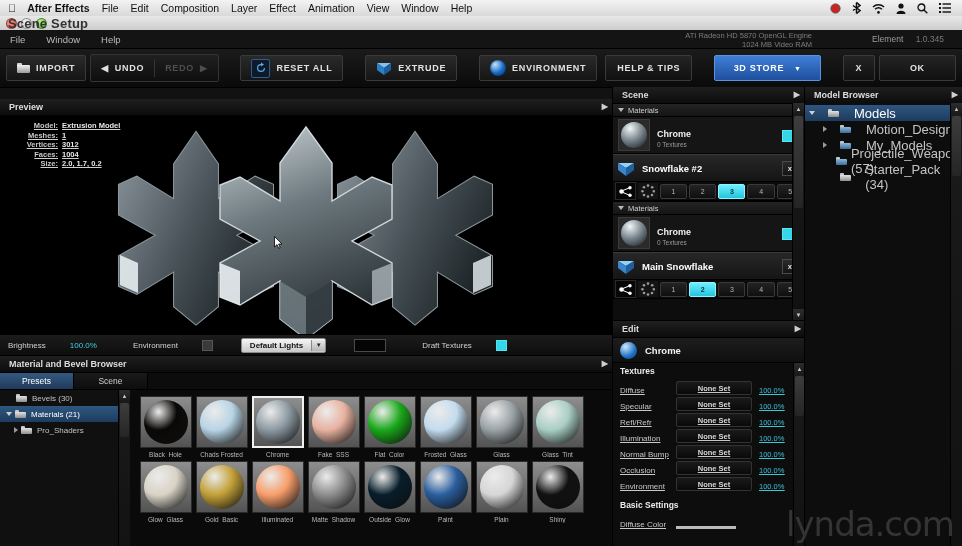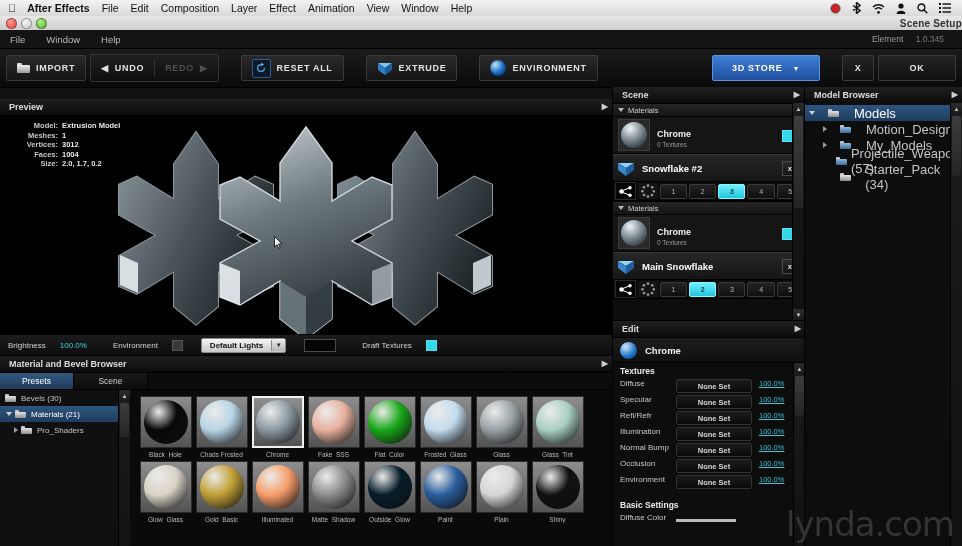--- a/index.html
+++ b/index.html
@@ -21,21 +21,21 @@
 
   
   .titlebar{position:absolute;left:0;top:16px;width:962px;height:14px;
             background:linear-gradient(#e8e8e8,#cdcdcd);border-bottom:1px solid #9a9a9a;
             display:flex;align-items:center;}
   .traffic{display:flex;gap:4px;margin-left:6px;}
   .tl{width:9px;height:9px;border-radius:50%;border:1px solid rgba(0,0,0,.35);}
   .tl.r{background:radial-gradient(circle at 35% 30%,#ff9b92,#e0453b);}
   .tl.y{background:radial-gradient(circle at 35% 30%,#f3f3f3,#cfcfcf);}
   .tl.g{background:radial-gradient(circle at 35% 30%,#b6f08a,#4eb02b);}
-  .wtitle{position:absolute;left:8px;right:0;text-align:right;font-size:10px;color:#333;
+  .wtitle{position:absolute;left:8px;right:0;text-align:left;font-size:13px;color:#333;
           font-weight:bold;letter-spacing:.2px;}
 
   
   .eapp{position:absolute;left:0;top:30px;width:962px;height:516px;background:#121212;}
 
   
   .appmenu{height:18px;background:#141414;display:flex;align-items:center;
            padding-left:10px;border-bottom:1px solid #000;position:relative;}
   .appmenu .m{font-size:9.5px;color:#b9b9b9;margin-right:21px;}
   .gpuinfo{position:absolute;right:150px;top:0px;text-align:right;font-size:7.5px;
@@ -87,30 +87,30 @@
   .phead{height:16px;background:linear-gradient(#1f1f1f,#0c0c0c);
          border-bottom:1px solid #000;display:flex;align-items:center;
          padding-left:9px;color:#dcdcdc;font-size:9px;font-weight:bold;position:relative;}
   .phead .arrow{position:absolute;right:4px;top:3px;color:#cfcfcf;font-size:8px;}
 
   
   .preview{position:relative;width:612px;height:235px;background:#000;
            border-bottom:1px solid #000;margin-top:12px;}
   .prev-info{position:absolute;left:8px;top:22px;font-size:7.5px;line-height:9.6px;
              color:#cfcfcf;}
-  .prev-info .row{display:flex;}
+  .prev-info .row{display:flex;text-decoration:underline;}
   .prev-info .k{width:50px;text-align:right;color:#c9c9c9;margin-right:4px;font-weight:bold;}
   .prev-info .v{color:#e8e8e8;font-weight:bold;}
   .prev-canvas{position:absolute;left:0;top:16px;width:612px;height:219px;background:#000;
                overflow:hidden;}
   .cursor{position:absolute;left:274px;top:136px;width:9px;height:13px;}
 
   
   .pfoot{height:20px;background:linear-gradient(#1c1c1c,#0d0d0d);display:flex;
-         align-items:center;padding:0 8px;gap:8px;border-bottom:1px solid #000;
+         align-items:center;padding:0 8px;gap:18px;border-bottom:1px solid #000;
          font-size:8px;color:#d0d0d0;}
   .pfoot .lbl{margin-right:6px;}
   .pfoot .val{color:#3fd0e0;margin-right:18px;}
   .chk{width:9px;height:9px;background:#3a3a3a;border:1px solid #555;display:inline-block;}
   .chk.on{background:#35d6e8;border-color:#4de4f2;}
   .selwrap{display:flex;align-items:center;height:13px;border:1px solid #8a8a8a;
      background:linear-gradient(#f6f6f6,#c9c9c9);border-radius:2px;margin:0 10px;}
   .selwrap .txt{font-size:8px;color:#111;font-weight:bold;padding:0 8px;}
   .selwrap .ar{width:13px;height:11px;background:linear-gradient(#e8e8e8,#b5b5b5);
      border-left:1px solid #8a8a8a;display:flex;align-items:center;justify-content:center;
@@ -201,22 +201,22 @@
         font-weight:bold;}
 
   .edit-wrap{position:absolute;left:0;top:234px;width:192px;height:255px;background:#0d0d0d;}
   .editmat{height:24px;display:flex;align-items:center;gap:8px;padding-left:7px;
            background:linear-gradient(#1d1d1d,#0f0f0f);border-bottom:1px solid #000;}
   .editmat .ball{width:17px;height:17px;border-radius:50%;
            background:radial-gradient(circle at 33% 28%,#cfe9ff,#2173c4 58%,#0d3a72);}
   .editmat .nm{font-size:9.5px;color:#f2f2f2;font-weight:bold;}
   .seclabel{height:16px;display:flex;align-items:center;padding-left:7px;
             font-size:8.5px;font-weight:bold;color:#eaeaea;background:#0d0d0d;}
-  .texrow{height:16px;display:flex;align-items:flex-start;padding-left:7px;font-size:8px;
-          color:#c8c8c8;}
+  .texrow{height:16px;display:flex;align-items:flex-end;padding-left:7px;font-size:8px;
+          color:#c8c8c8;text-decoration:underline;}
   .texrow .nm{width:56px;}
   .texfield{width:74px;height:12px;background:linear-gradient(#1a1a1a,#0a0a0a);
             border:1px solid #333;display:flex;align-items:center;justify-content:center;
             font-size:7.5px;color:#d8d8d8;font-weight:bold;border-radius:2px;}
   .texpct{margin-left:7px;font-size:7.5px;color:#39c4d8;text-decoration:underline;}
 
   
   .mb2{position:absolute;left:0;top:16px;right:0;bottom:0;background:#0d0d0d;}
   .mnode{height:16px;display:flex;align-items:center;font-size:13px;color:#c4c4c4;
          gap:13px;}
@@ -296,20 +296,24 @@
     </span>
     <span class="wtitle">Scene Setup</span>
   </div>
 
   <div class="eapp">
 
     <div class="appmenu">
       <span class="m">File</span>
       <span class="m">Window</span>
       <span class="m">Help</span>
+      <span class="gpuinfo">
+        <div>ATI Radeon HD 5870 OpenGL Engine</div>
+        <div>1024 MB Video RAM</div>
+      </span>
       <span class="verinfo">
         <span>Element</span>
         <span class="vnum">1.0.345</span>
       </span>
     </div>
 
     <div class="toolbar">
       <div class="tbtn">
         <span class="ico-folder"></span>
         <span>IMPORT</span>
@@ -344,20 +348,23 @@
             </svg>
         </span>
         <span>EXTRUDE</span>
       </div>
       <span class="sp"></span>
       <div class="tbtn">
         <span class="ico-globe"></span>
         <span>ENVIRONMENT</span>
       </div>
       <span style="flex:1"></span>
+      <div class="tbtn flat" style="width:86px;justify-content:center;padding:0;">
+        <span>HELP &amp; TIPS</span>
+      </div>
       <span class="sp"></span>
       <div class="tbtn blue" style="width:106px;justify-content:center;gap:10px;padding:0;">
         <span>3D STORE</span>
         <span style="font-size:7px;">▼</span>
       </div>
       <span class="sp"></span>
       <div class="tbtn flat xbtn">
         <span>X</span>
       </div>
       <div class="tbtn flat okbtn">
@@ -470,21 +477,21 @@
           <div class="phead">
             <span>Material and Bevel Browser</span>
             <span class="arrow">▶</span>
           </div>
           <div class="tabs">
             <div class="tab active">Presets</div>
             <div class="tab">Scene</div>
           </div>
           <div class="mb-body">
             <div class="tree">
-              <div class="tnode" style="padding-left:5px;">
+              <div class="tnode" style="padding-left:16px;">
                 <span class="fold"></span>
                 <span>Bevels (30)</span>
               </div>
               <div class="tnode sel">
                 <span class="tri open"></span>
                 <span class="fold"></span>
                 <span>Materials (21)</span>
               </div>
               <div class="tnode" style="padding-left:14px;">
                 <span class="tri"></span>

